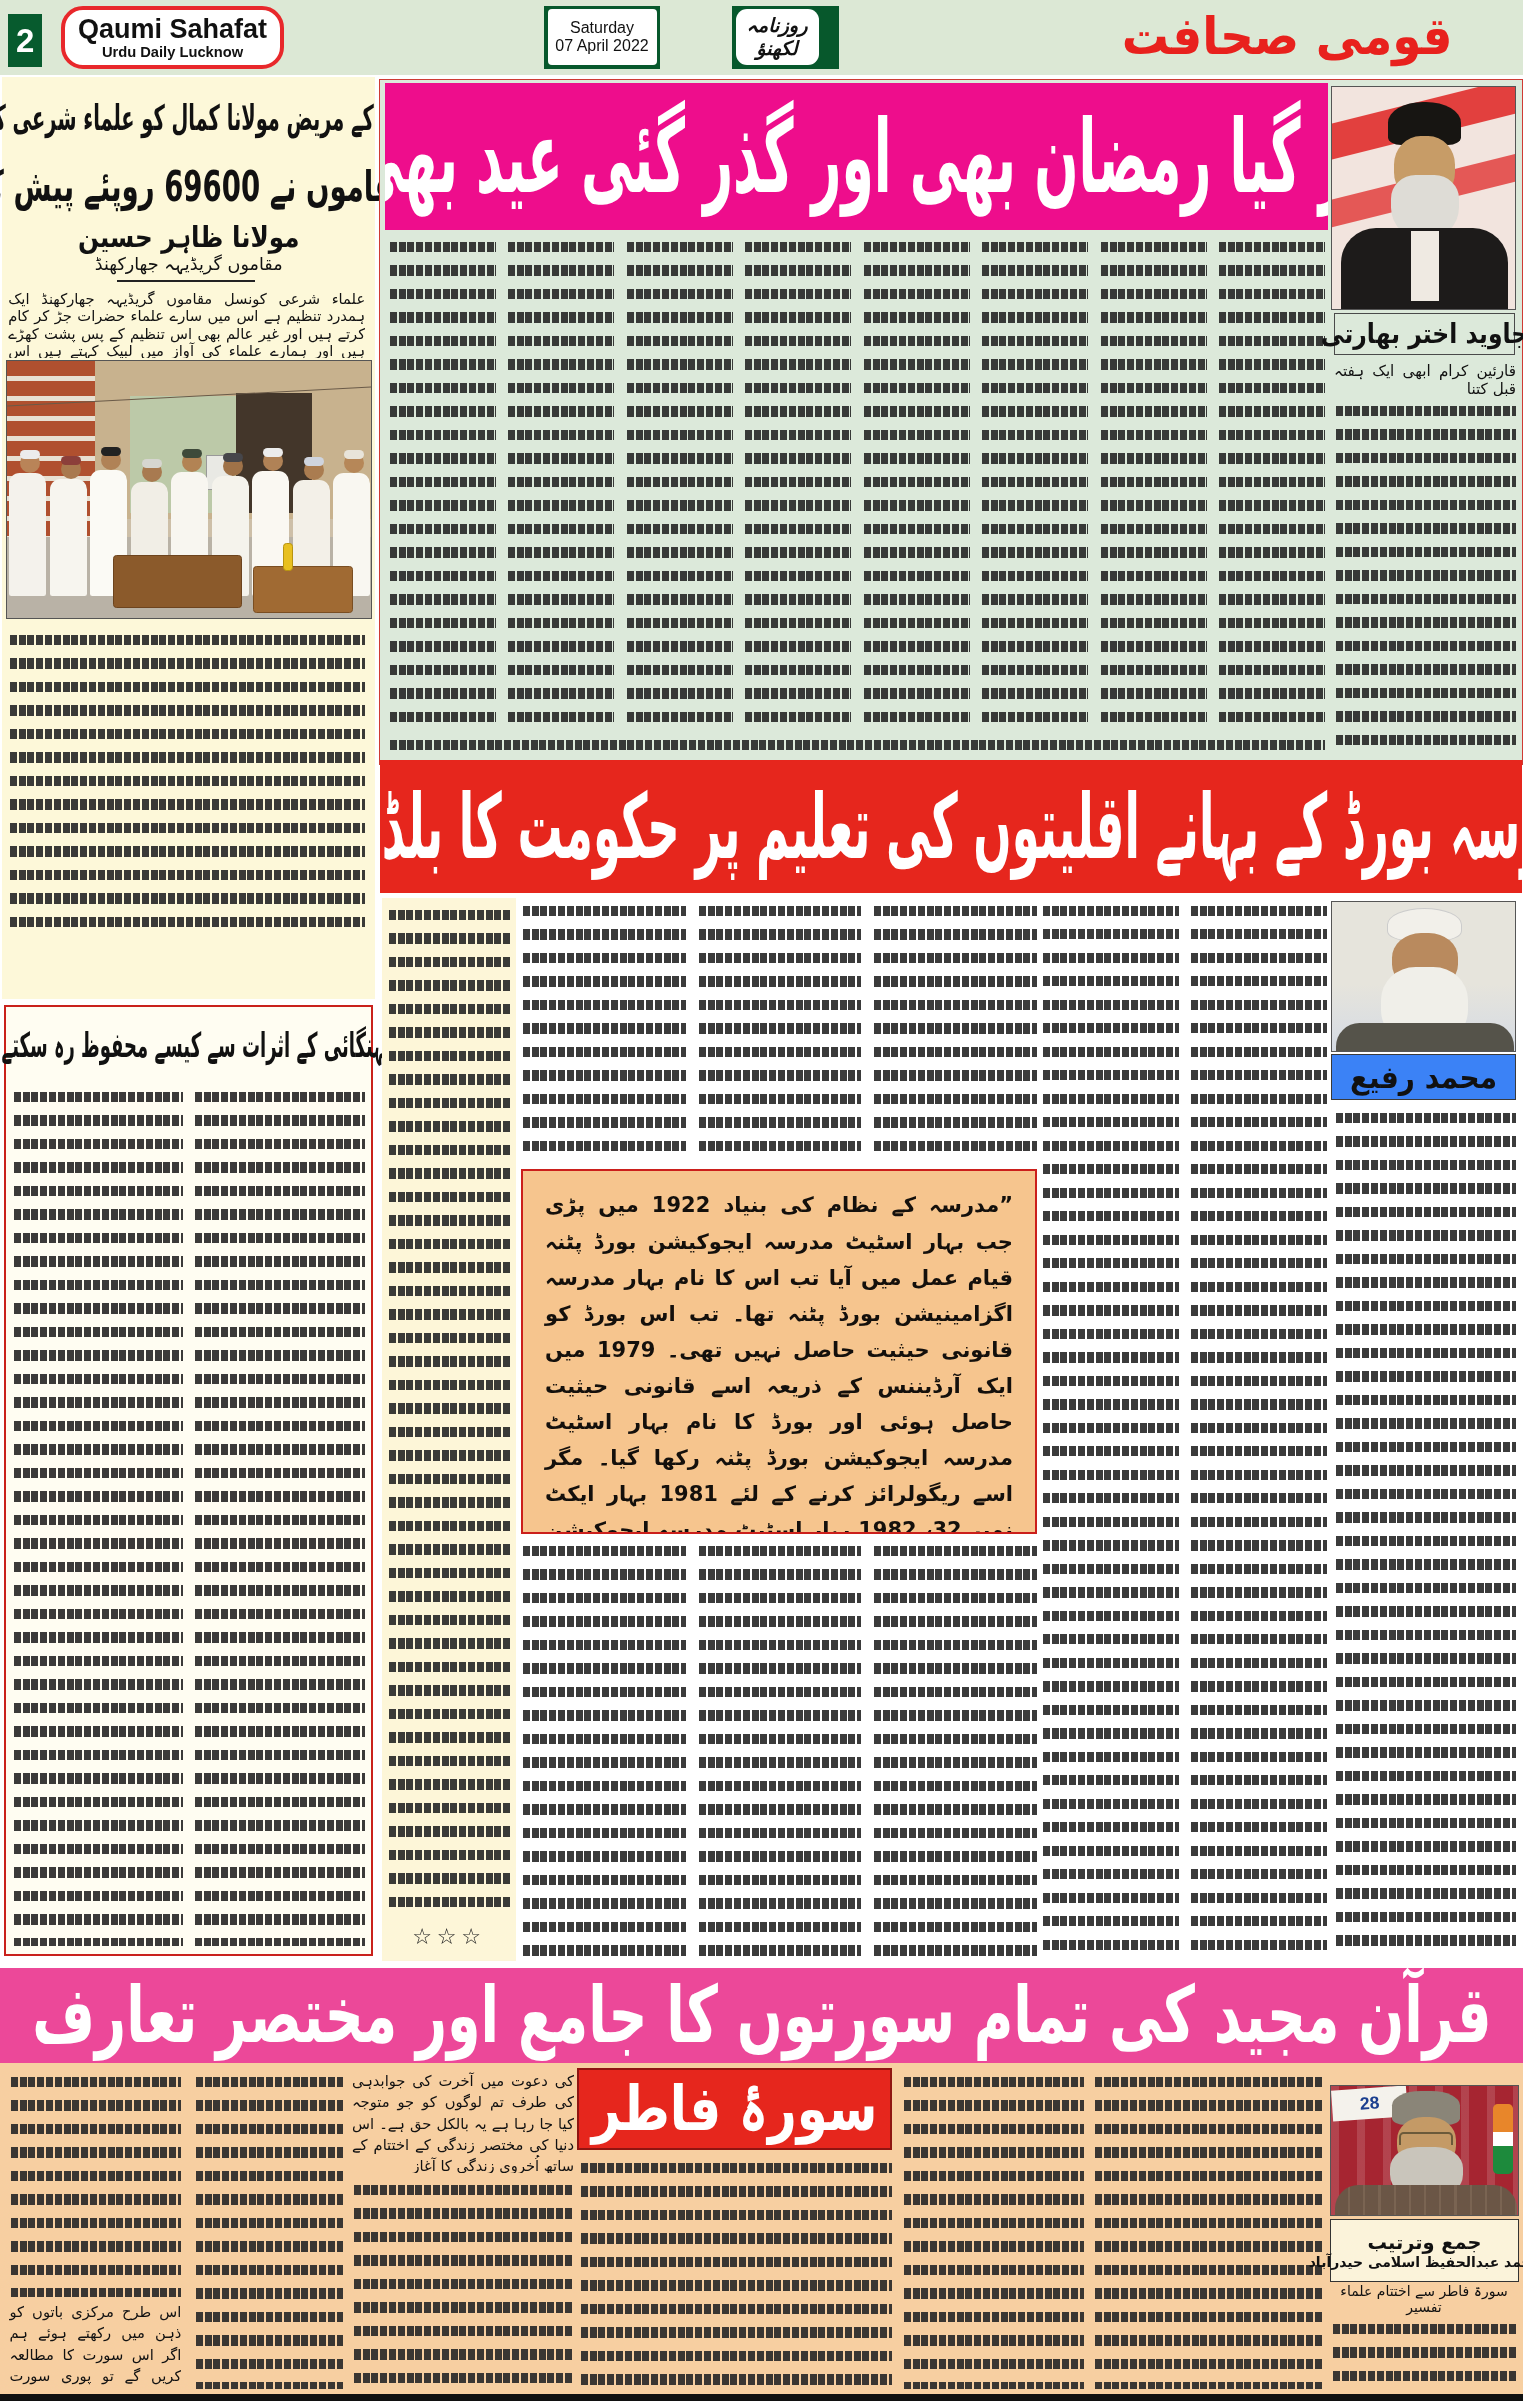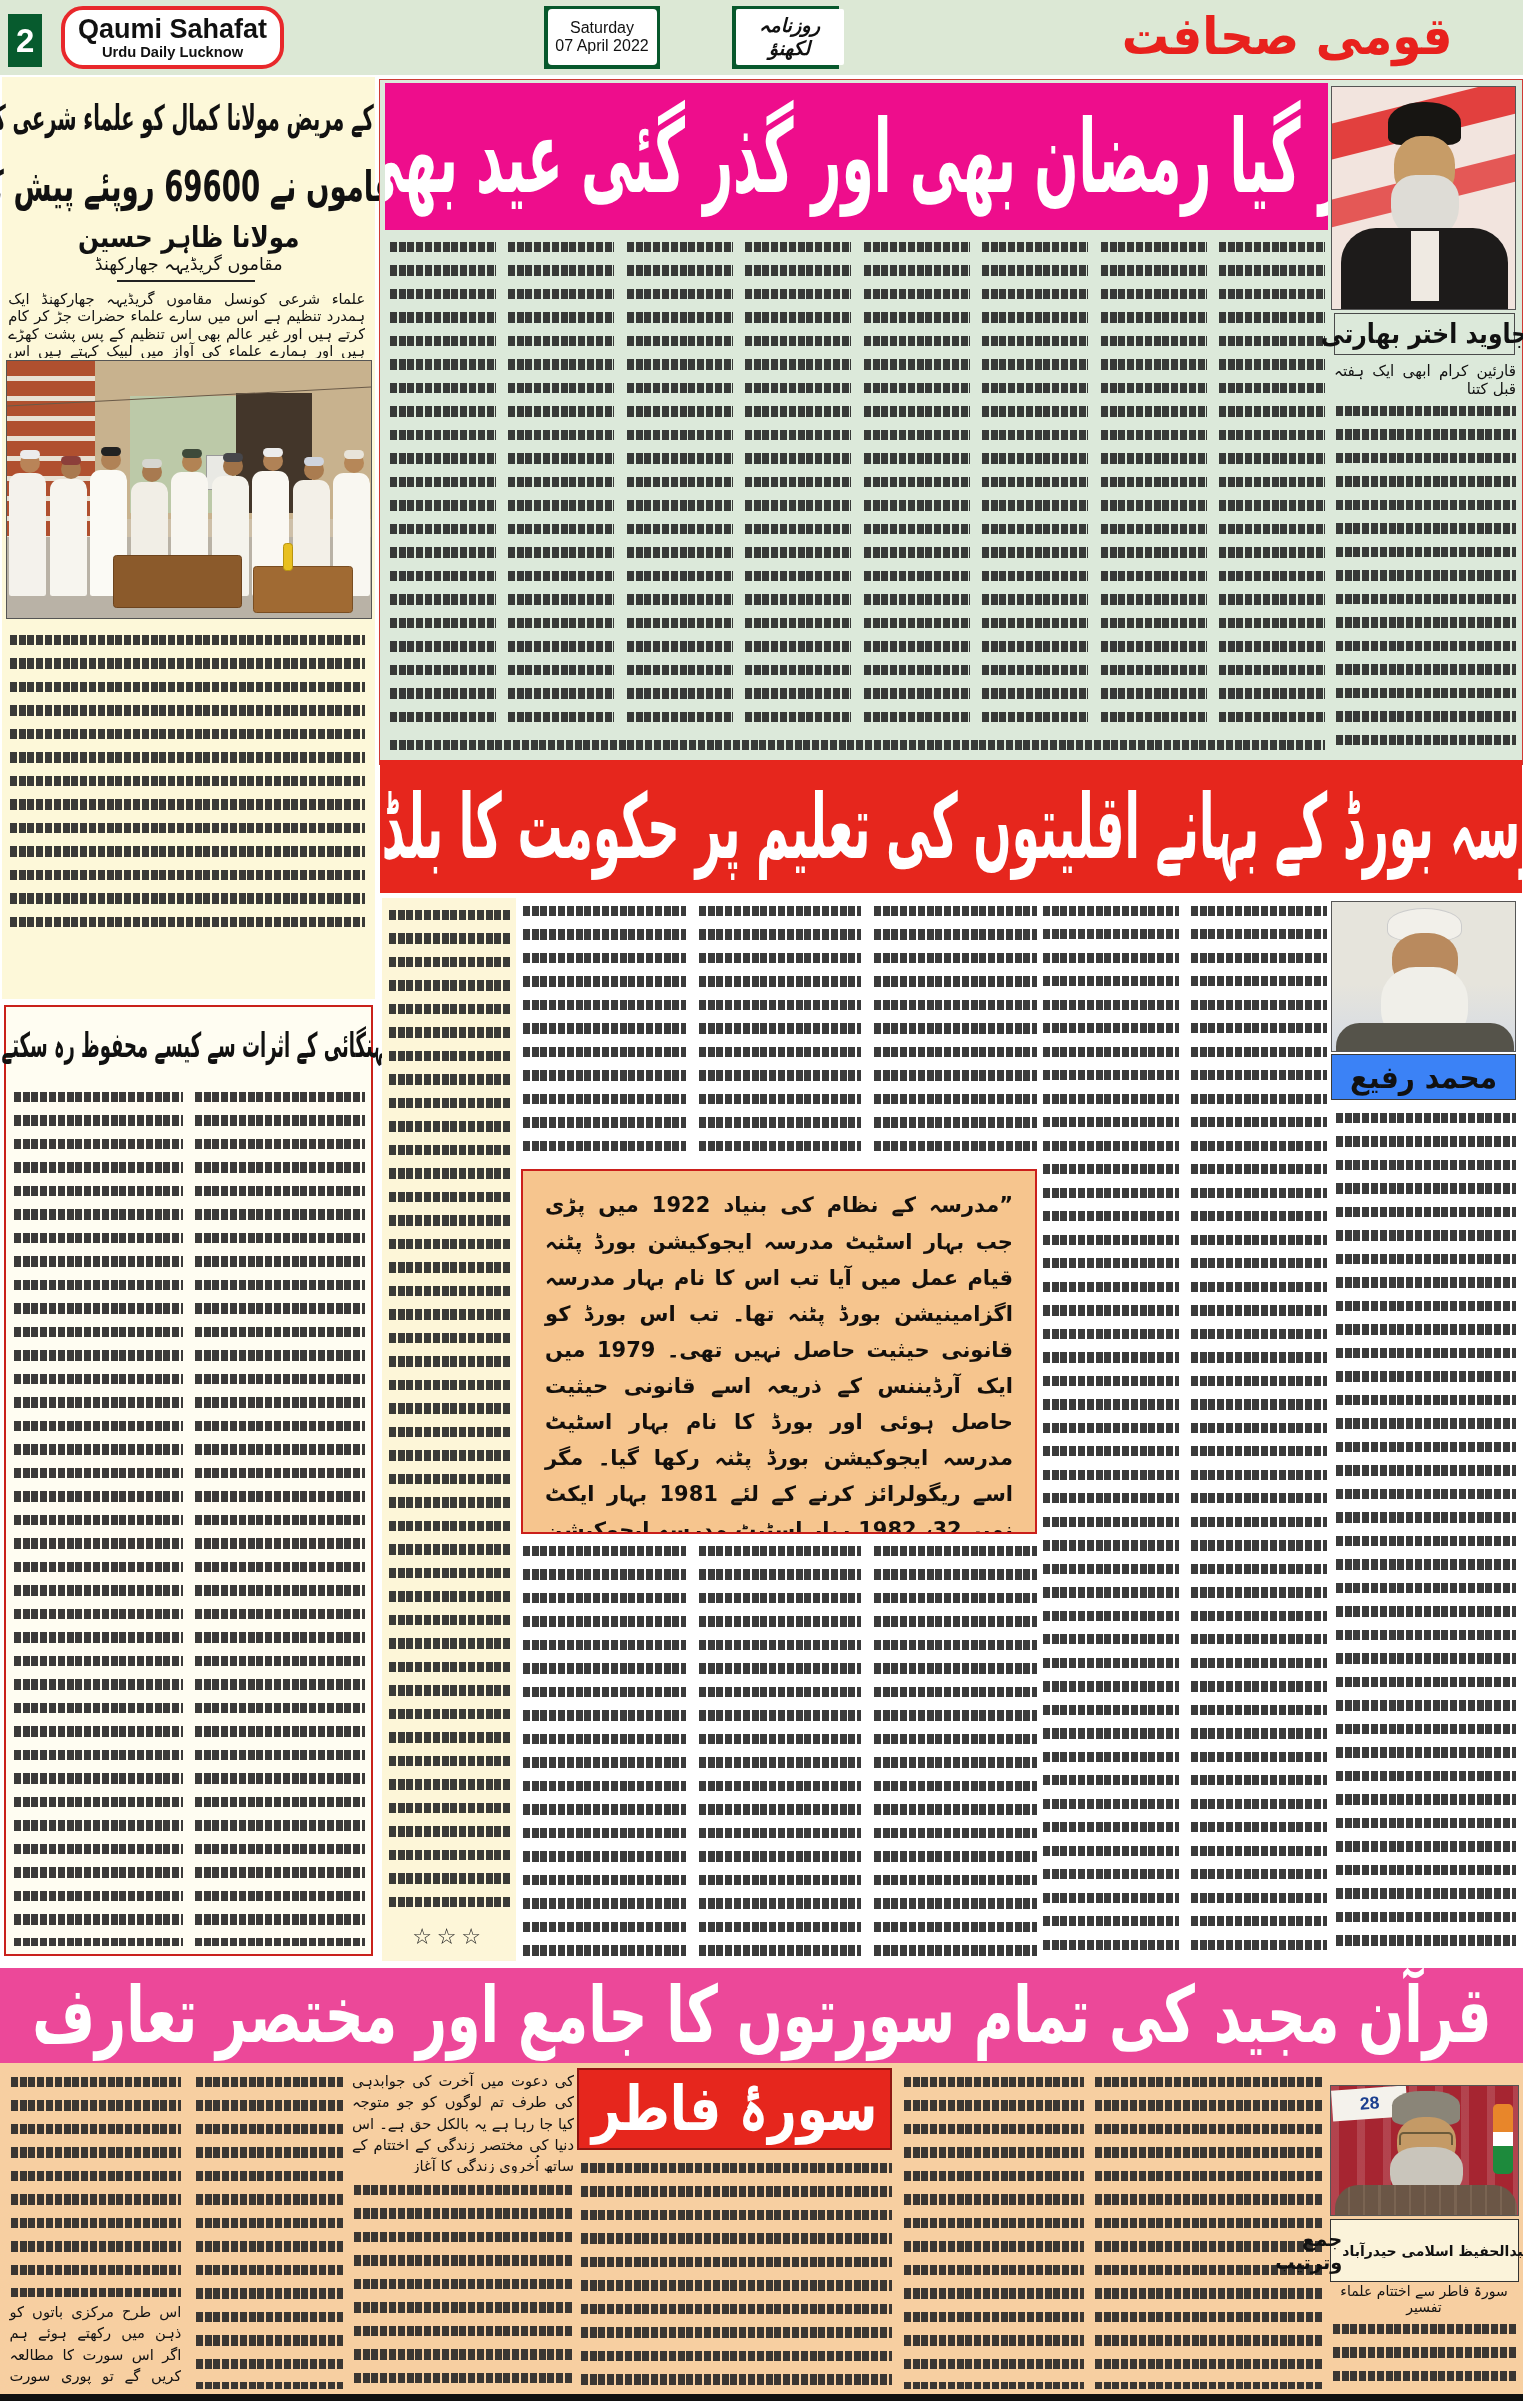--- a/index.html
+++ b/index.html
@@ -34,21 +34,21 @@
     <div style="font-family:'Liberation Sans',sans-serif;font-weight:bold;font-size:27px;line-height:1.05">Qaumi Sahafat</div>
     <div style="font-family:'Liberation Sans',sans-serif;font-weight:bold;font-size:14.7px">Urdu Daily Lucknow</div>
   </div>
   <div class="b" style="left:544px;top:5.9px;width:116px;height:63px;background:#07582c">
     <div class="b cc" style="left:3.5px;top:3.5px;width:109px;height:56px;background:#fff;border-radius:4px;flex-direction:column">
       <div style="font-family:'Liberation Sans',sans-serif;font-size:16px">Saturday</div>
       <div style="font-family:'Liberation Sans',sans-serif;font-size:16px">07 April 2022</div>
     </div>
   </div>
   <div class="b" style="left:732px;top:5.9px;width:107px;height:63px;background:#07582c">
-    <div class="b cc" style="left:3.5px;top:3.5px;width:108px;height:56px;background:#fff;border-radius:2px">
+    <div class="b cc" style="left:3.5px;top:3.5px;width:83px;height:56px;background:#fff;border-radius:11px">
       <span class="rtl" style="font-size:19.4px;font-weight:bold;font-style:italic">روزنامہ لکھنؤ</span>
     </div>
   </div>
   <div class="b rtl" style="right:15.2px;top:8.2px;width:387px;text-align:left;font-size:47px;font-weight:bold;color:#e8211d;transform:scaleY(1.1)">قومی صحافت</div>
 
   <div class="b" style="left:2.3px;top:77px;width:373px;height:922px;background:#fdf8d9"></div>
   <div class="b cc rtl" style="left:4.7px;top:89px;width:368px;height:59px">
     <span class="sy" style="font-size:19.4px;font-weight:bold;transform:scaleY(1.8)">کینسر کے مریض مولانا کمال کو علماء شرعی کونسل</span>
   </div>
   <div class="b cc rtl" style="left:4.7px;top:157px;width:368px;height:59px">
@@ -220,21 +220,21 @@
     <div class="b" style="right:4.7px;top:17.6px;width:20px;height:70px;background:linear-gradient(180deg,#e8862a 0 40%,#ffffff 40% 60%,#1d8a3c 60% 100%);border-radius:4.7px"></div>
     <div class="b" style="left:1.2px;top:2.3px;width:75px;height:30.5px;background:#f4f2ec;transform:rotate(-4deg);display:flex;align-items:center;justify-content:center">
       <span style="color:#1b3f8f;font-weight:bold;font-size:17.6px;font-family:'Liberation Sans',sans-serif">28</span>
     </div>
     <div class="b" style="left:61px;top:4.7px;width:68px;height:34px;background:#8a8578;border-radius:42% 42% 20% 20%"></div>
     <div class="b" style="left:66px;top:30.5px;width:59px;height:52px;background:#c49a66;border-radius:44%"></div>
     <div class="b" style="left:68px;top:46px;width:54px;height:13px;border-top:2.3px solid #6b5a3a;border-left:2.3px solid #6b5a3a;border-right:2.3px solid #6b5a3a;border-radius:4.7px 4.7px 0 0"></div>
     <div class="b" style="left:59px;top:61px;width:73px;height:55px;background:#c9c5bb;border-radius:38% 38% 50% 50%"></div>
     <div class="b" style="left:3.5px;top:99px;width:182px;height:33px;background:repeating-linear-gradient(90deg,#6b5646 0 13px,#7a6452 13px 15.2px),repeating-linear-gradient(0deg,rgba(0,0,0,.15) 0 5.9px,transparent 5.9px 11.7px),#6b5646;border-radius:23.5px 23.5px 0 0"></div>
   </div>
-  <div class="b" style="left:1330px;top:2219px;width:189px;height:63px;background:#fbf3da;border:1.2px solid #333;display:flex;flex-direction:row;align-items:center;justify-content:center">
+  <div class="b" style="left:1330px;top:2219px;width:189px;height:63px;background:#fbf3da;border:1.2px solid #333;display:flex;flex-direction:column;align-items:center;justify-content:center">
     <div class="rtl" style="font-size:19.4px;font-weight:bold">جمع وترتیب</div>
     <div class="rtl" style="font-size:14px;font-weight:bold;white-space:nowrap">محمد عبدالحفیظ اسلامی حیدرآباد</div>
   </div>
   <div class="b cc rtl" style="left:1327px;top:2286px;width:194px;height:26px;font-size:14px">سورۃ فاطر سے اختتام علماء تفسیر</div>
   <div class="b tx" style="left:1331px;top:2318px;width:186px;height:72px;--pg:#f7cfa1"></div>
 
   <div class="b" style="left:0;top:2394px;width:1524px;height:6.5px;background:#101010"></div>
 
 </div>
 

